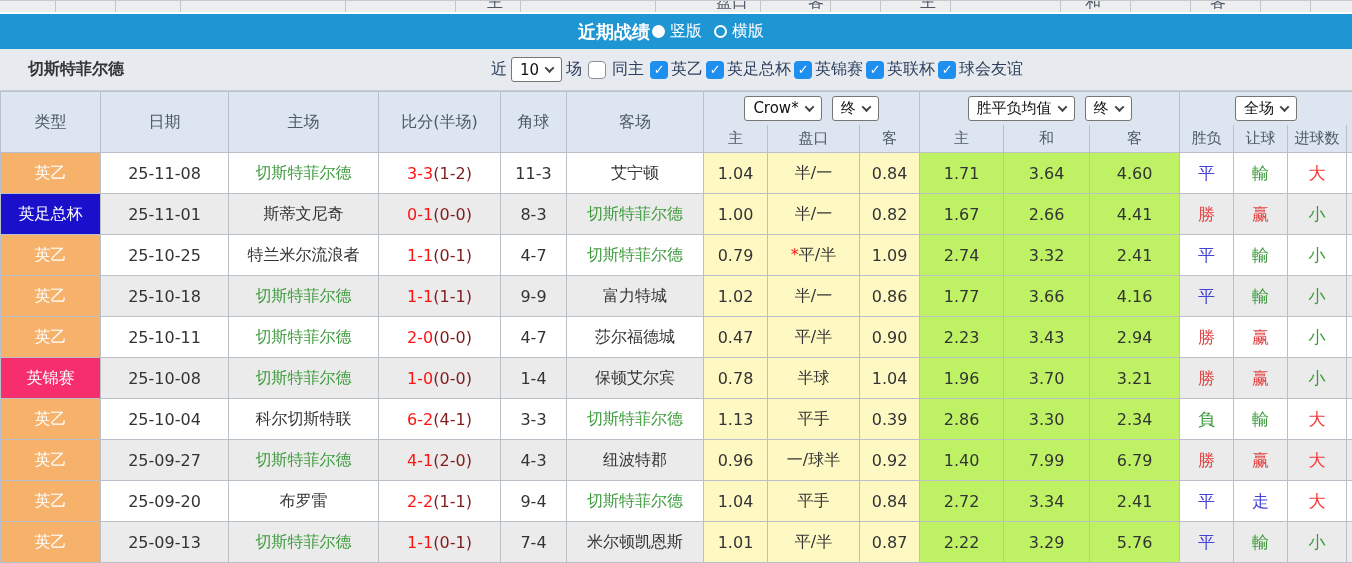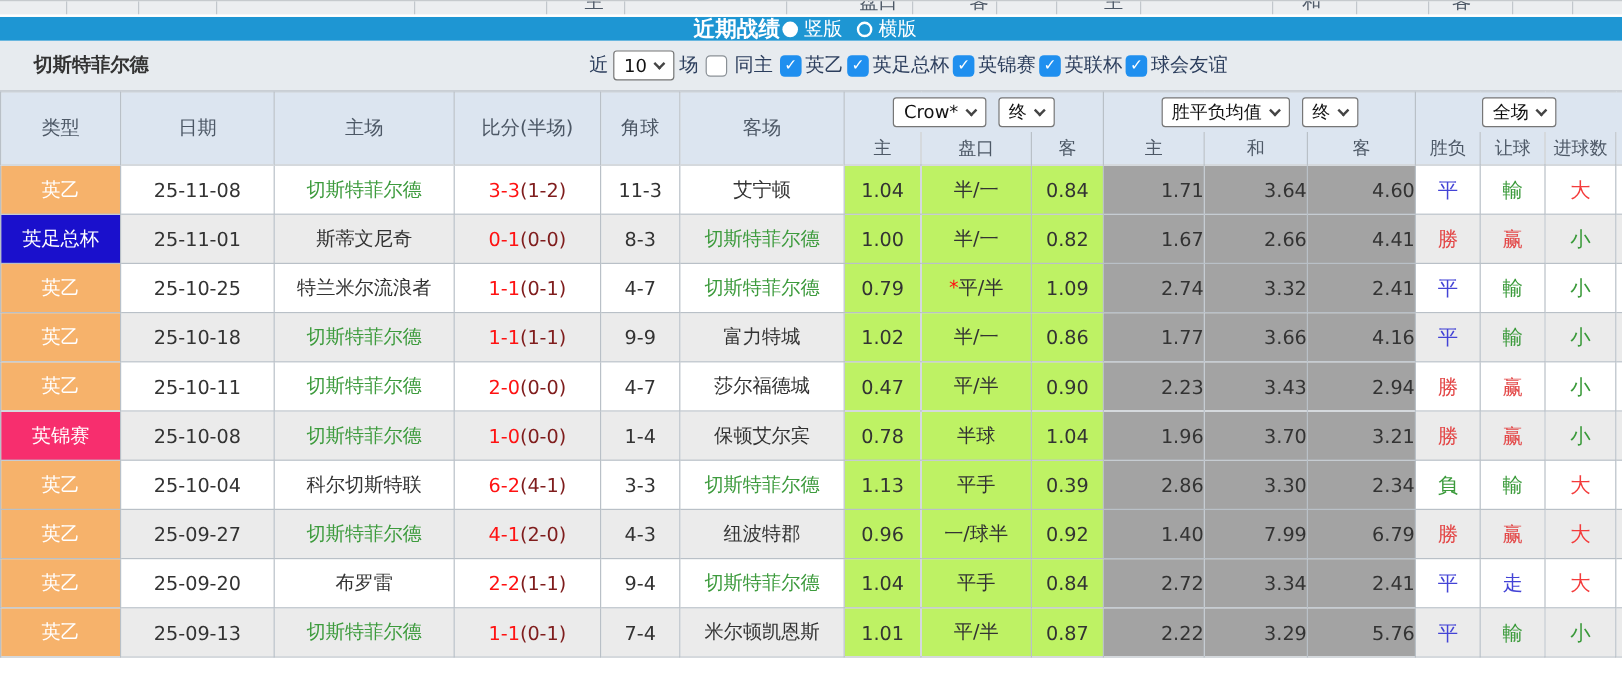--- a/index.html
+++ b/index.html
@@ -6,21 +6,21 @@
   html,body { width:1352px; height:563px; overflow:hidden; background:#fff;
     font-family:"DejaVu Sans","Liberation Sans",sans-serif; }
 
   
   .top-strip { position:relative; height:14px; background:#eceef0;
     border-top:1px solid #c6cacd; border-bottom:2px solid #ffffff; overflow:hidden; }
   .top-strip .vline { position:absolute; top:0; bottom:0; width:1px; background:#c2c7cc; }
   .top-strip .frag { position:absolute; top:-9px; font-size:16px; color:#4d5866; }
 
   
-  .banner { height:20px; background:#1e96d3; display:flex; align-items:center; justify-content:center; }
+  .banner { height:35px; background:#1e96d3; display:flex; align-items:center; justify-content:center; }
   .banner-title { color:#fff; font-weight:bold; font-size:18px; }
   .radio { display:inline-block; border-radius:50%; margin:0 5px 0 2px; cursor:pointer; }
   .radio.on  { width:13px; height:13px; background:#fff; }
   .radio.off { width:13px; height:13px; border:2.5px solid #fff; background:transparent; }
   .banner-opt { color:#fff; font-size:16px; margin-right:10px; cursor:pointer; }
 
   
   .filter { position:relative; height:42px; background:#e7ebef; border-bottom:1px solid #c9ced4; }
   .team-name { position:absolute; left:28px; top:10px; font-size:16px; font-weight:bold; color:#333; }
   .filter-controls { position:absolute; left:487px; top:0; height:41px; display:flex; align-items:center; }
@@ -38,22 +38,22 @@
   
   table { border-collapse:collapse; table-layout:fixed; width:1352px; }
   th, td { border:1px solid #b9c0c7; text-align:center; padding:0; overflow:hidden; white-space:nowrap; }
   thead th { background:#dce5f0; color:#4d5866; font-weight:normal; font-size:16px; }
   .hrow1 { height:33px; } .hrow1 th { border-bottom:none; }
   .hrow2 { height:28px; } .hrow2 th { border-top:none; font-size:15px; }
   .grp-flex { display:flex; align-items:center; justify-content:center; gap:10px; }
   tbody tr { height:41px; }
   tbody td { font-size:16px; color:#333; background:#fff; }
   tr.even td { background:#ebebeb; }
-  tbody td.cream { background:#bef264; }
-  tbody td.blue  { background:#a3a3a3;text-align:right; }
+  tbody td.cream { background:#fef9c3; }
+  tbody td.blue  { background:#bef264; }
   td.t-orange { background:#f6b26b !important; color:#fff; }
   td.t-blue   { background:#1a10cc !important; color:#fff; }
   td.t-pink   { background:#f72e6e !important; color:#fff; }
   .team-green { color:#3d9b3d; }
   .score-main { color:#ff1212; }
   .score-half { color:#7f1d1d; }
   .star { color:#ff1212; }
   td.mark { font-size:17px; }
   .c-blue  { color:#4343d6; }
   .c-red   { color:#e34747; }

